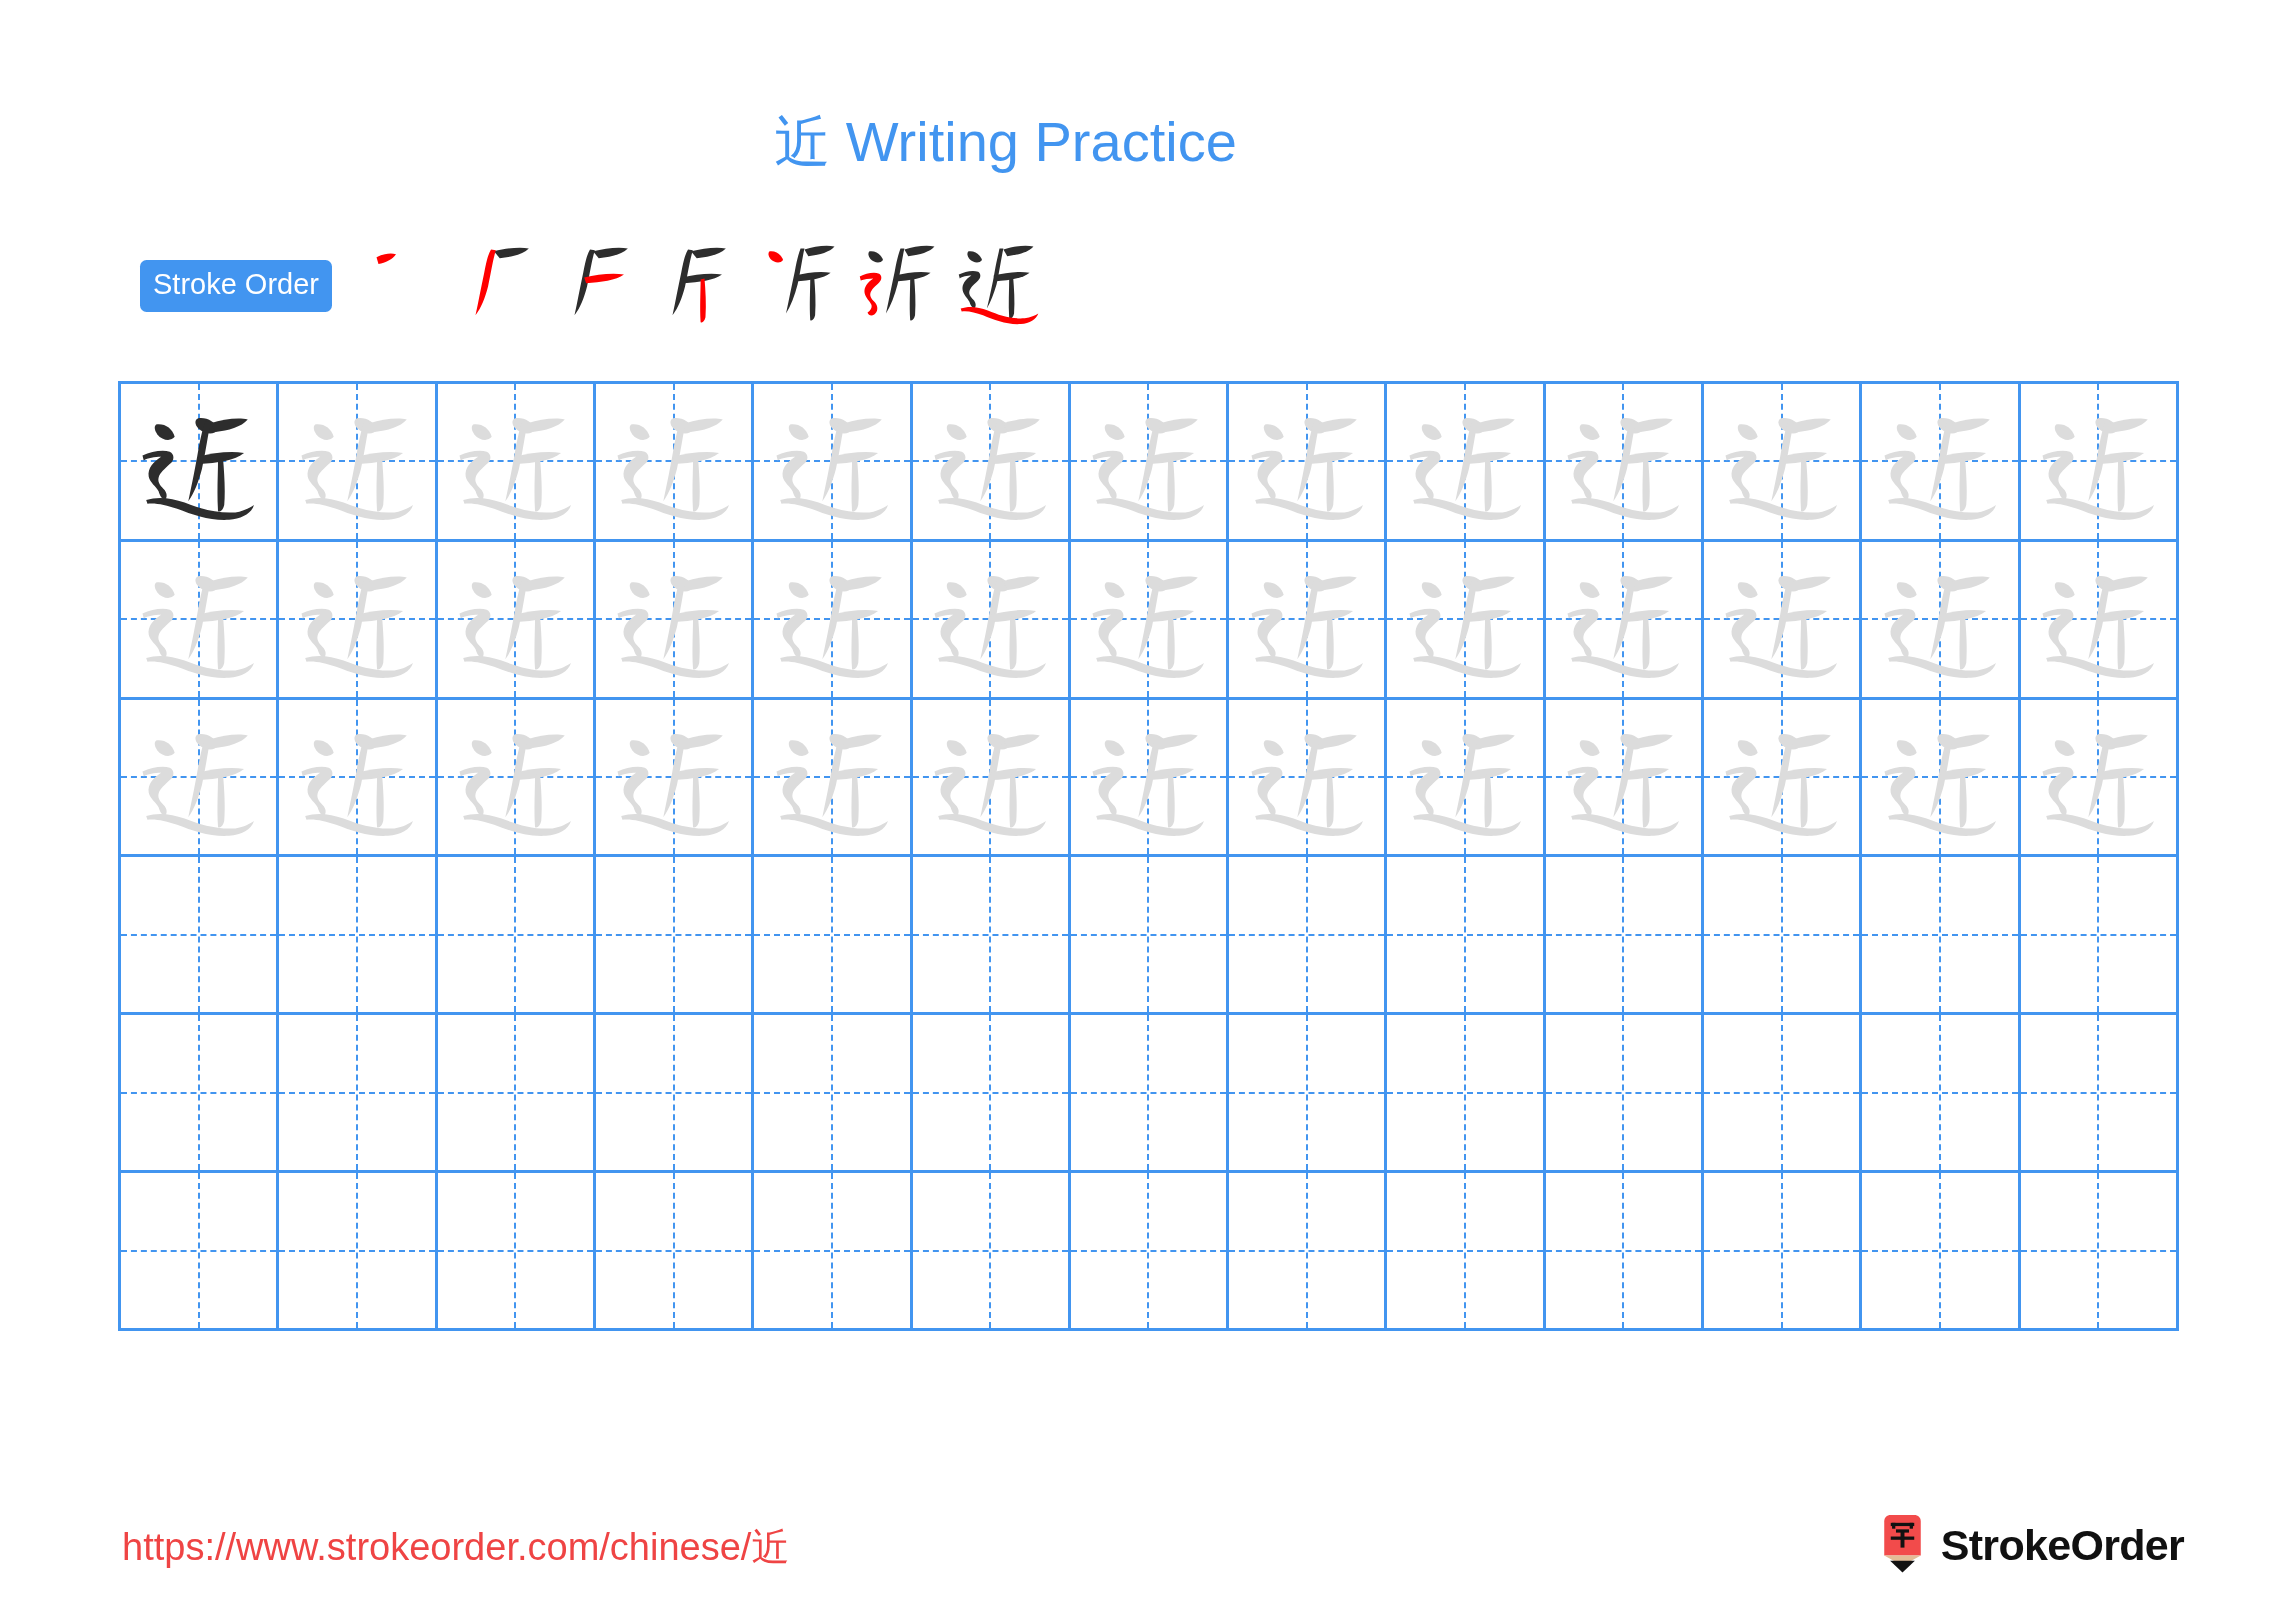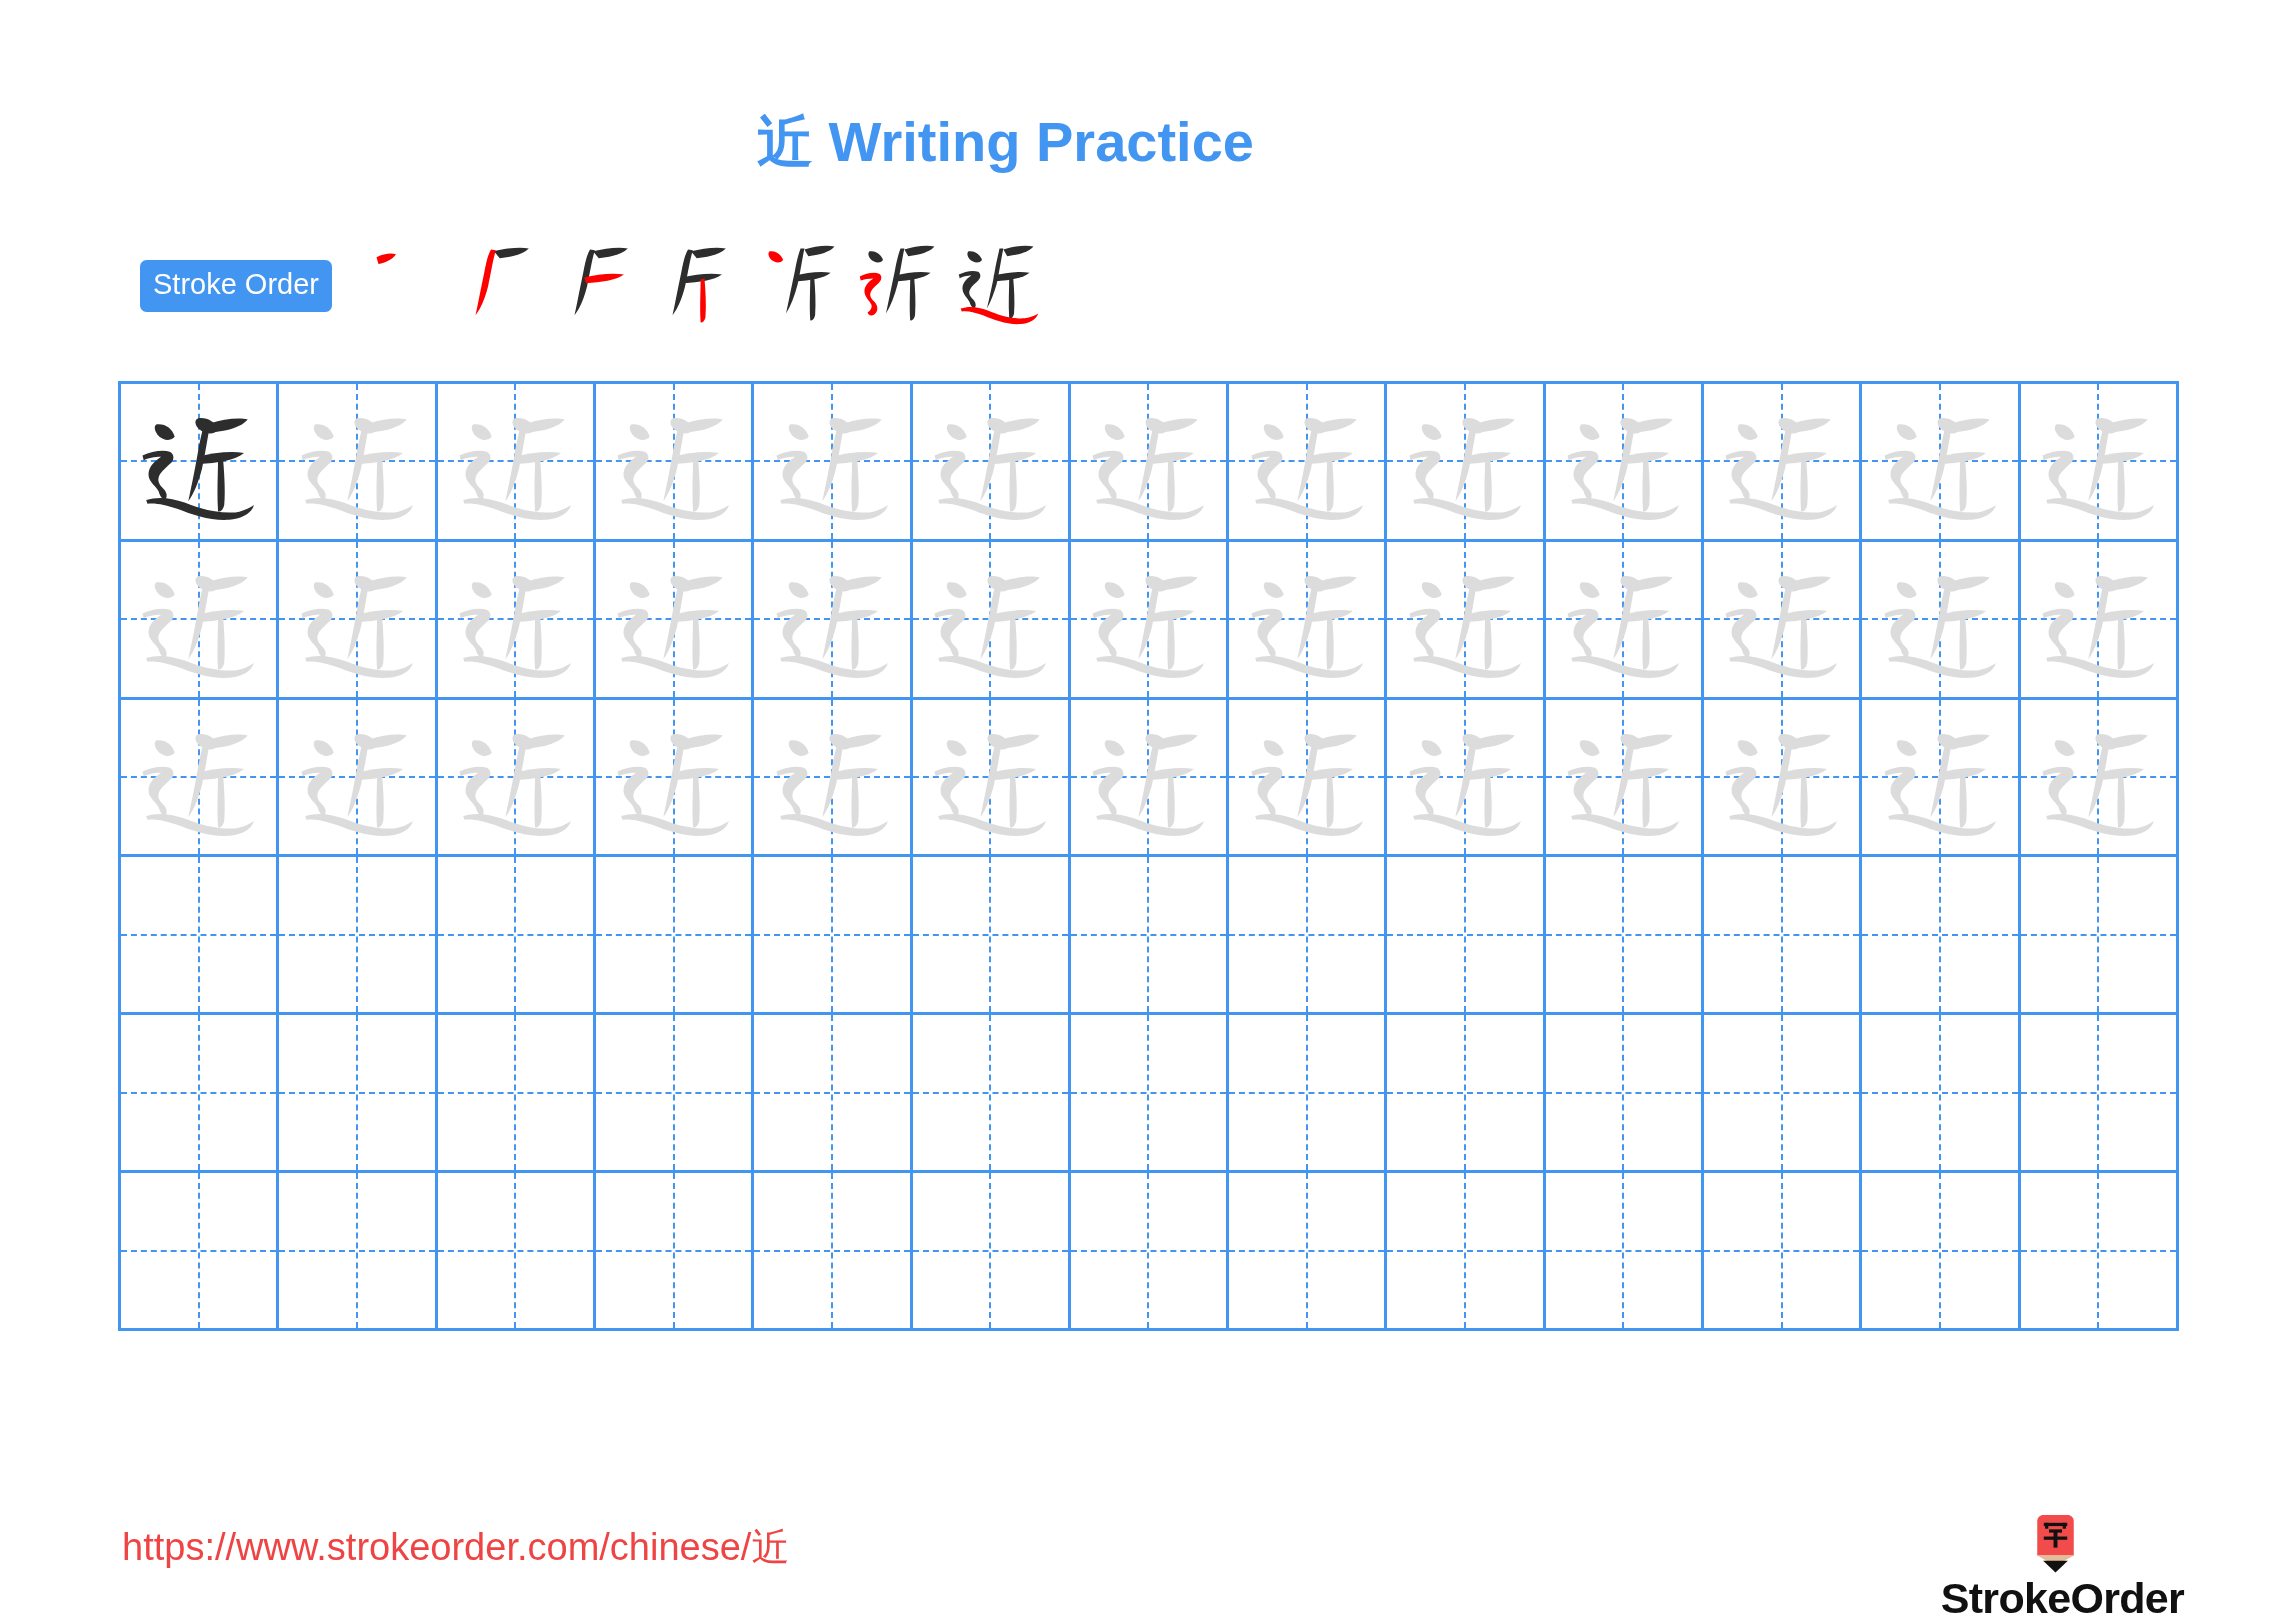--- a/index.html
+++ b/index.html
@@ -18,21 +18,21 @@
   
   .page-title {
     position: absolute;
     top: 106px;
     left: 0;
     width: 2011px;
     text-align: center;
     font-size: 56px;
     line-height: 72px;
     color: #4295f0;
-    font-weight: 700;
+    font-weight: 400;
     white-space: nowrap;
   }
   .page-title .han {
     font-family: "DejaVu Sans", sans-serif;
   }
 
   
   .stroke-order-row {
     position: absolute;
     top: 250px;
@@ -141,21 +141,20 @@
   .footer-url .han {
     font-family: "DejaVu Sans", sans-serif;
   }
   .brand {
     position: absolute;
     right: 111px;
     top: 1515px;
     display: flex;
     align-items: center;
     height: 60px;
-    flex-direction: column;
   }
   .brand-mark {
     width: 47px;
     height: 60px;
     position: relative;
     margin-right: 14.4px;
     flex: none;
   }
   .brand-name {
     font-size: 43px;

